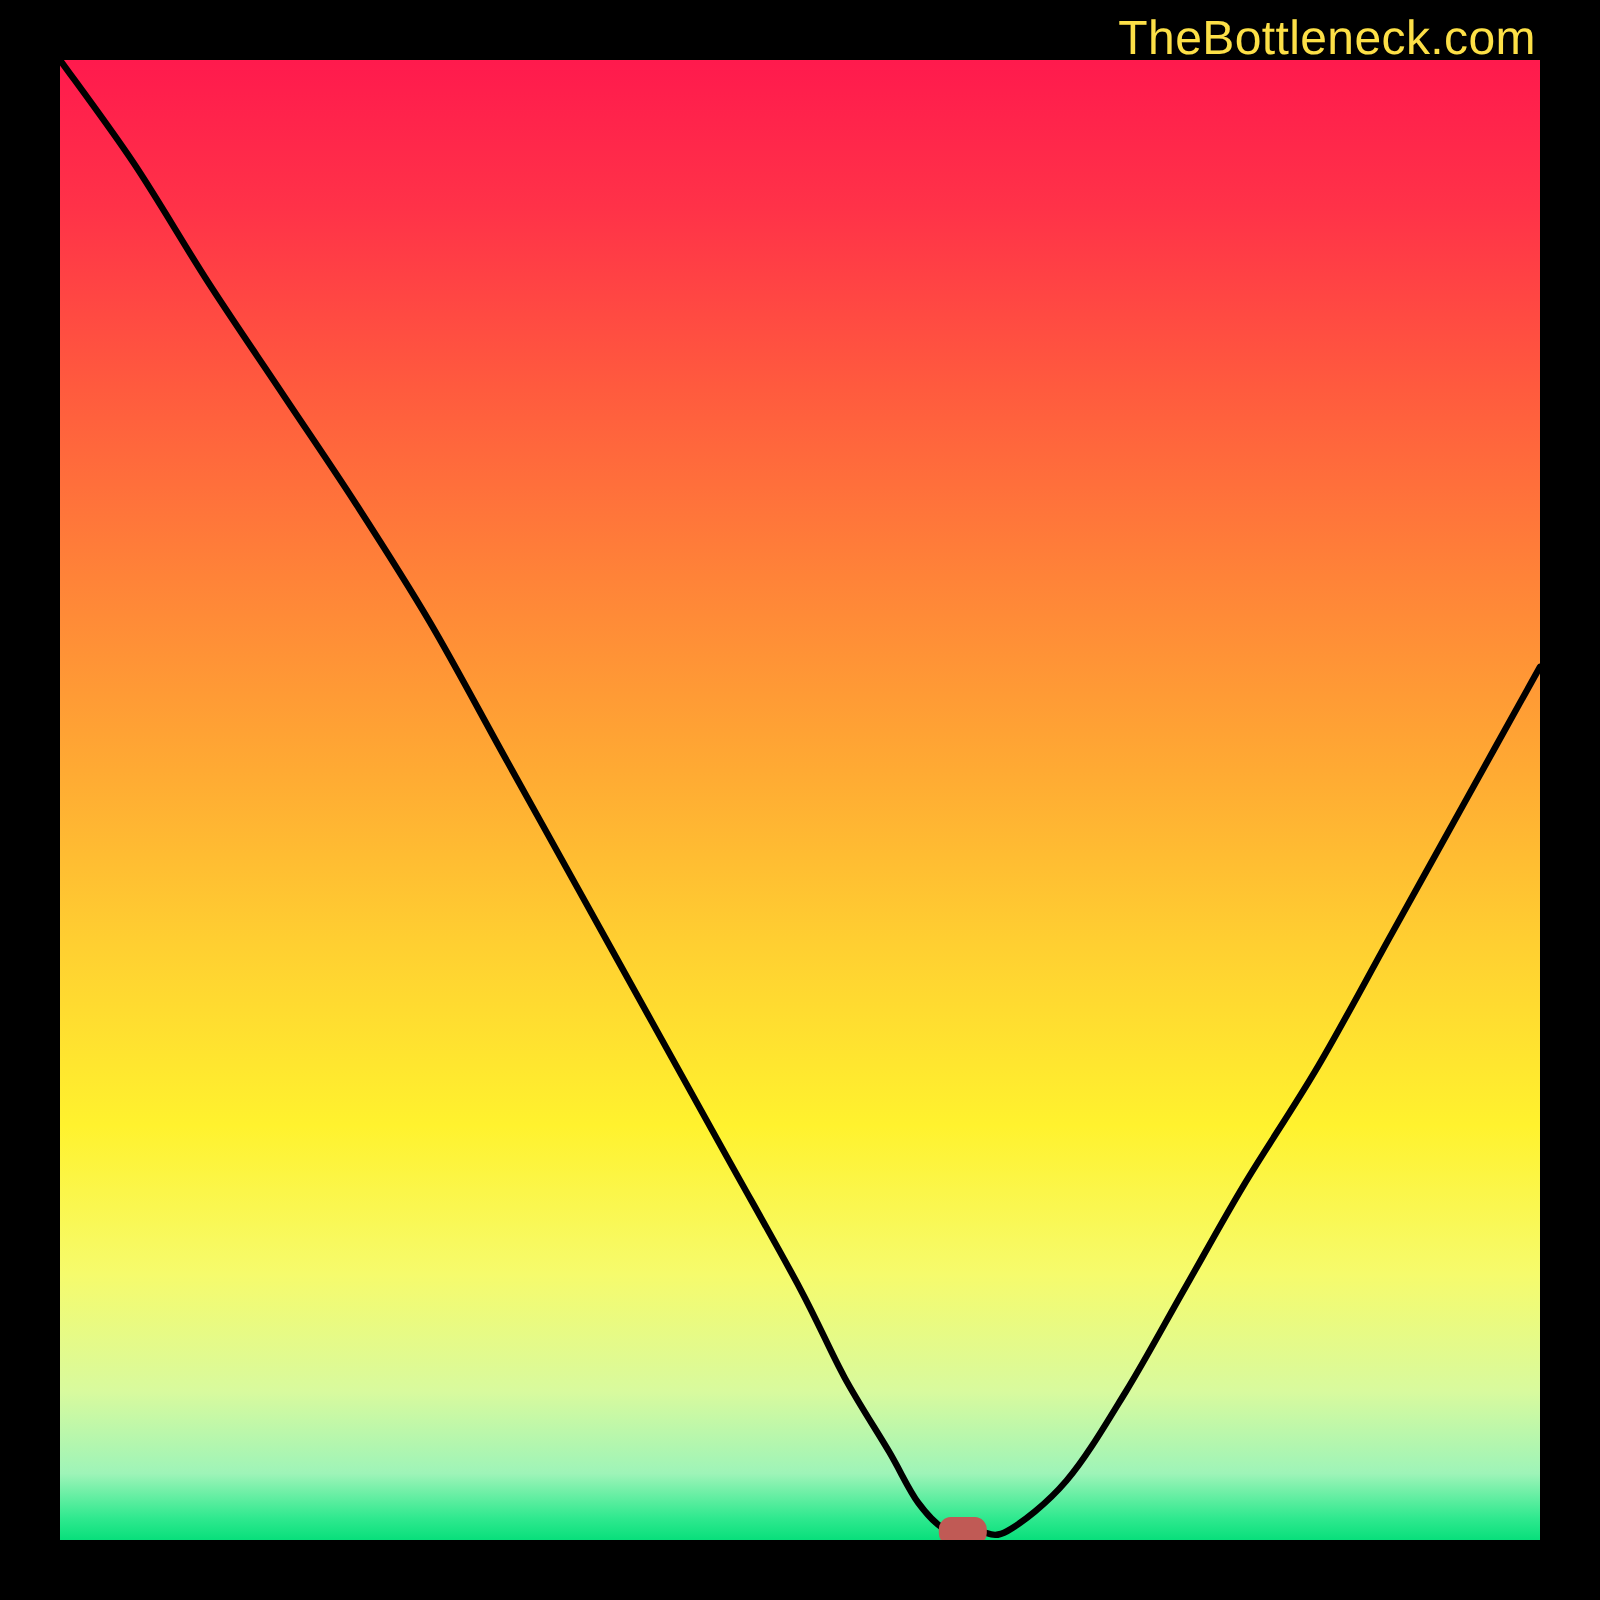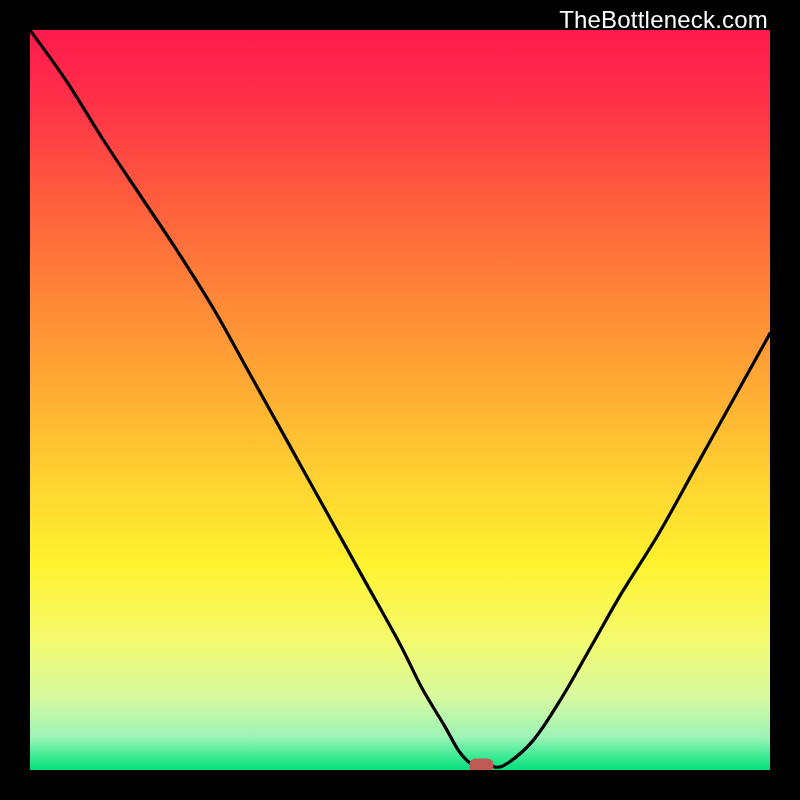--- a/index.html
+++ b/index.html
@@ -26,21 +26,21 @@
     width: 740px;
     height: 740px;
   }
   svg {
     display: block;
   }
   .watermark {
     position: absolute;
     top: 6px;
     right: 32px;
-    color: #ffffff;
+    color: #fde047;
     font-size: 24px;
     font-weight: 400;
     letter-spacing: 0.2px;
     text-align: center;
   }
 </style>
 </head>
 <body>
 
 <div class="frame">

